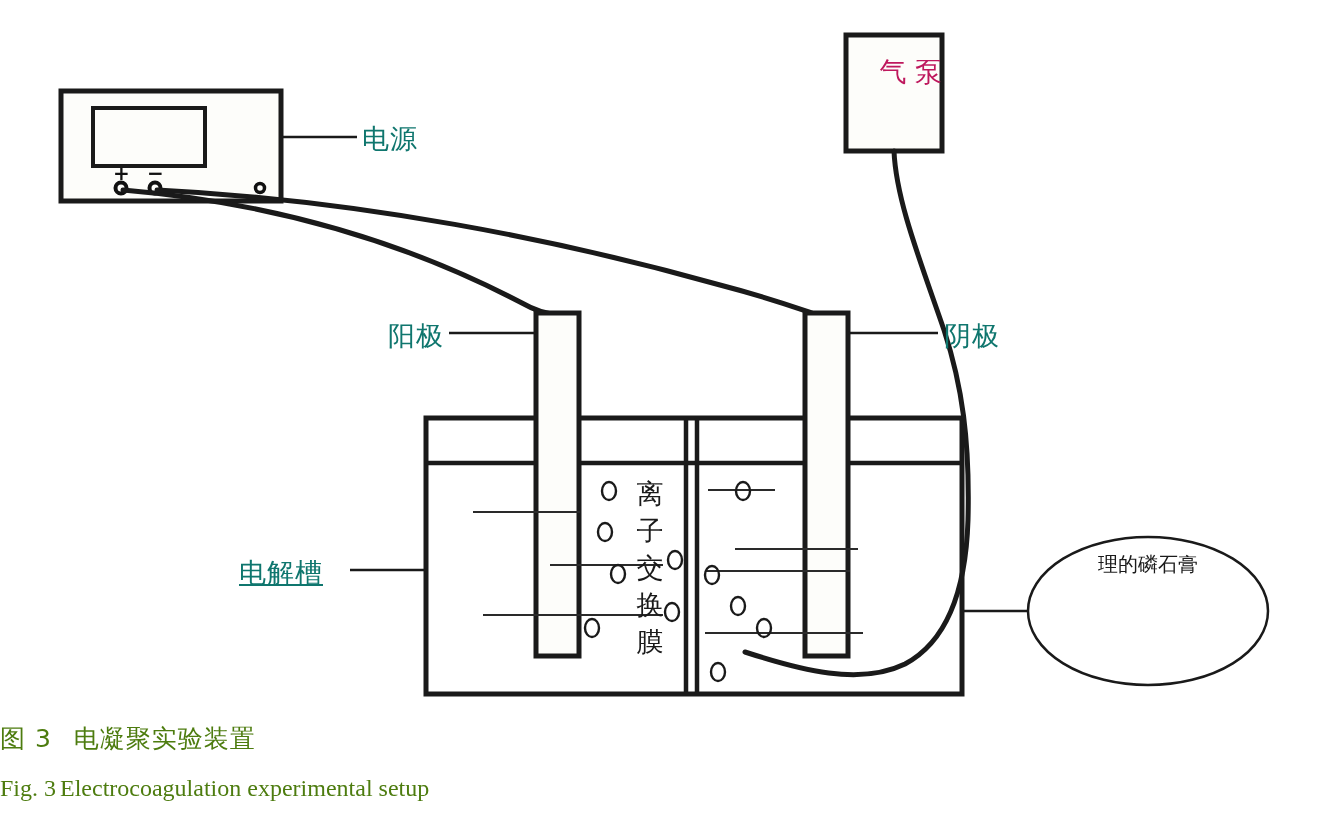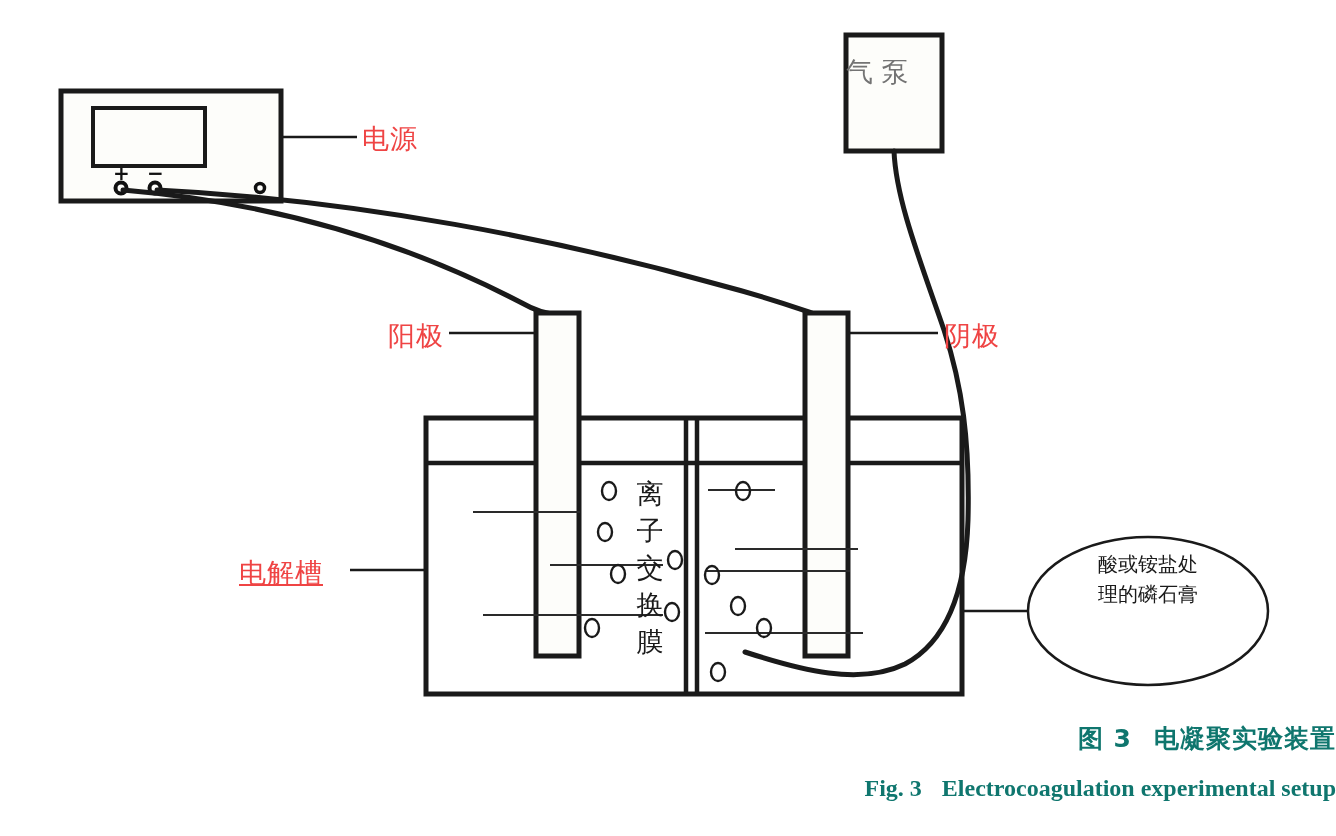--- a/index.html
+++ b/index.html
@@ -17,73 +17,73 @@
   #figure {
     position: absolute;
     left: 0; top: 0;
     width: 1336px;
     height: 836px;
   }
   .cn-label {
     position: absolute;
     font-family: "DejaVu Sans", sans-serif;
     font-size: 27px;
-    color: #ef4444;
+    color: #0f766e;
     white-space: nowrap;
     letter-spacing: 1px;
   }
   .cn-vert {
     position: absolute;
     font-family: "DejaVu Sans", sans-serif;
     font-size: 27px;
     color: #1a1a1a;
     line-height: 37px;
     text-align: center;
     width: 32px;
   }
   .cn-vert span { display: block; }
   .box-label {
     position: absolute;
     font-family: "DejaVu Sans", sans-serif;
     font-size: 27px;
-    color: #737373;
+    color: #be185d;
     line-height: 40px;
-    text-align: left;
+    text-align: right;
     width: 100%;
   }
   .ellipse-text {
     position: absolute;
     font-family: "DejaVu Sans", sans-serif;
     font-size: 20px;
     color: #1a1a1a;
     line-height: 30px;
     text-align: center;
     width: 100%;
   }
   .ellipse-text span { display: block; }
   .caption {
     position: absolute;
     width: 100%;
-    text-align: right;
-    color: #0f766e;
-    font-weight: bold;
+    text-align: left;
+    color: #4d7c0f;
+    font-weight: normal;
   }
   #caption-cn {
     top: 722px;
     font-family: "DejaVu Sans", sans-serif;
     font-size: 25px;
     letter-spacing: 1px;
   }
   #caption-cn .fignum { margin-right: 22px; }
   #caption-en {
     top: 775px;
     font-family: "Liberation Serif", serif;
     font-size: 24px;
   }
-  #caption-en .fignum { margin-right: 20px; }
+  #caption-en .fignum { margin-right: 4px; }
   .pm-sign {
     position: absolute;
     font-family: "DejaVu Sans", sans-serif;
     font-size: 20px;
     font-weight: bold;
     color: #111;
   }
 </style>
 </head>
 <body>
@@ -181,21 +181,20 @@
 
   <div class="cn-vert" style="left:634px; top:475px;">
     <span>离</span>
     <span>子</span>
     <span>交</span>
     <span>换</span>
     <span>膜</span>
   </div>
 
   <div class="ellipse-text" style="left:1028px; top:549px; width:240px;">
-    <span>酸或铵盐处</span>
     <span>理的磷石膏</span>
   </div>
 
   <div class="caption" id="caption-cn">
     <span class="fignum">图 3</span><span>电凝聚实验装置</span>
   </div>
   <div class="caption" id="caption-en">
     <span class="fignum">Fig. 3</span><span>Electrocoagulation experimental setup</span>
   </div>
 

